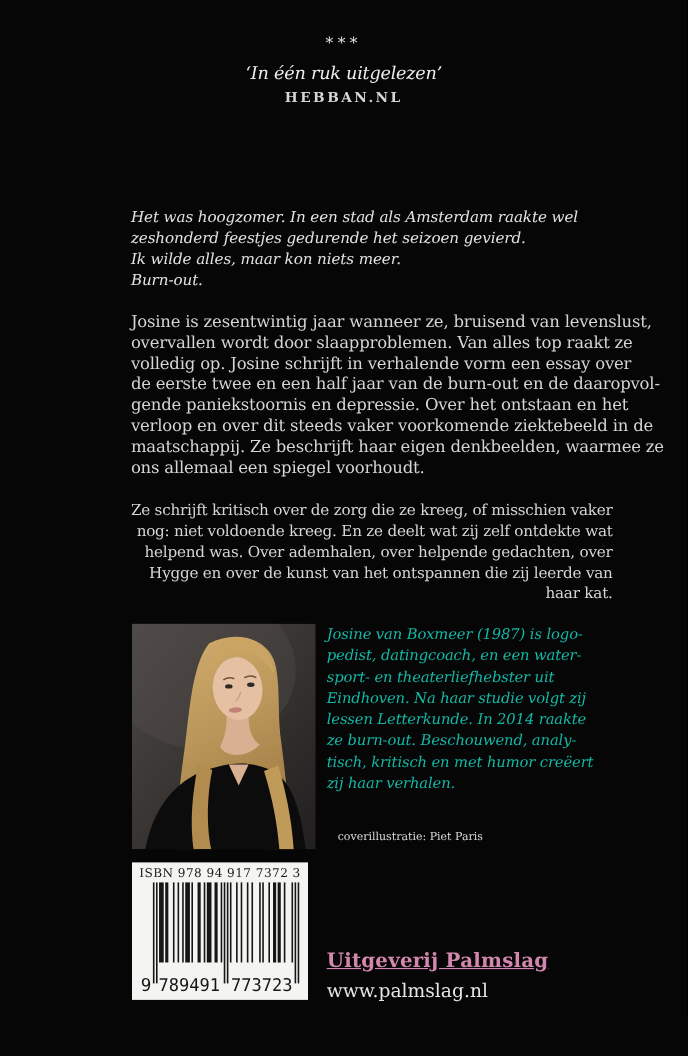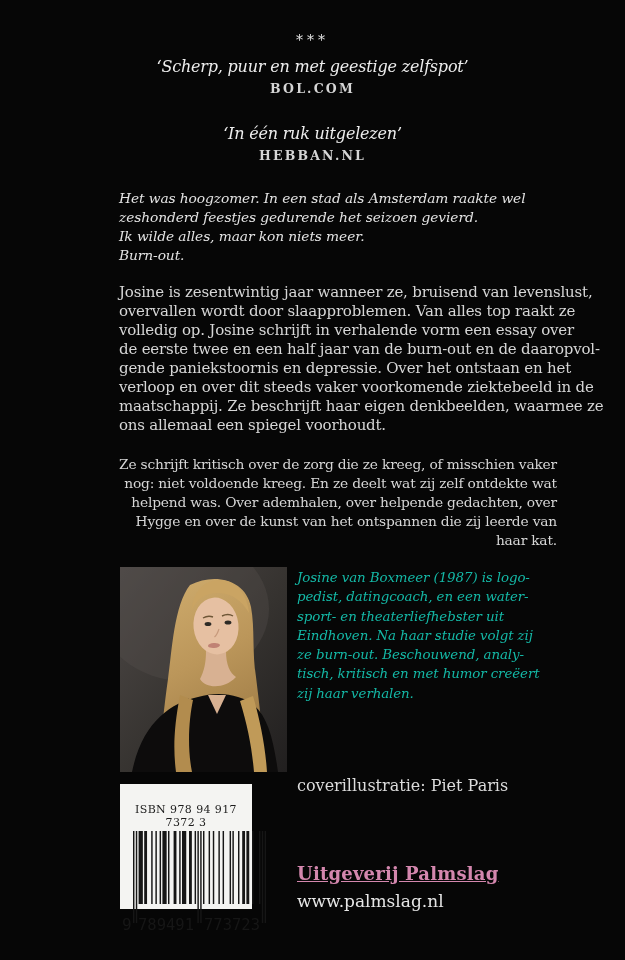--- a/index.html
+++ b/index.html
@@ -80,33 +80,32 @@
     position: absolute;
     left: 297px; top: 568px;
     font-style: italic;
     font-size: 13.4px;
     line-height: 19.3px;
     letter-spacing: -0.1px;
     color: #14b8a6;
   }
   .cover-credit {
     position: absolute;
-    left: 297px; top: 756px;
-    font-size: 16px;
+    left: 307px; top: 756px;
+    font-size: 10px;
     color: #dcdcdc;
-    margin-top: 20px;
   }
   
   .barcode-box {
     position: absolute;
     left: 120px; top: 784px;
-    width: 132px; height: 125px;
+    width: 160px; height: 125px;
     background: #f4f4f2;
     text-align: center;
-    padding-top: 19px;
+    padding-top: 3px;
   }
   .isbn-label {
     font-size: 11px;
     letter-spacing: 0.4px;
     color: #1b1b1b;
     font-family: "DejaVu Serif", serif;
   }
   .barcode-box svg { display: block; margin: 2px auto 0 auto; }
   
   .publisher-name {
@@ -124,24 +123,20 @@
     color: #e6e6e6;
   }
 </style>
 </head>
 <body>
 
 <div class="page">
 
   <div class="accolades">
     <div class="stars">***</div>
-    <div class="quote-block">
-      <div class="quote">‘Scherp, puur en met geestige zelfspot’</div>
-      <div class="quote-source">BOL.COM</div>
-    </div>
     <div class="quote-block">
       <div class="quote">‘In één ruk uitgelezen’</div>
       <div class="quote-source">HEBBAN.NL</div>
     </div>
   </div>
 
   <div class="intro">
       <div class="textline">Het was hoogzomer. In een stad als Amsterdam raakte wel</div>
       <div class="textline">zeshonderd feestjes gedurende het seizoen gevierd.</div>
       <div class="textline">Ik wilde alles, maar kon niets meer.</div>
@@ -208,20 +203,21 @@
     <path d="M120,134 C128,160 132,182 134,205 L147,205 C145,175 139,150 133,129 Z" fill="#c09a58"></path>
 
     <path d="M72,42 C74,18 92,10 107,14 C120,18 128,32 129,46 C122,34 113,27 100,26 C86,25 77,32 72,42 Z" fill="#caa463"></path>
   </svg>
 
   <div class="author-bio">
       <div class="textline">Josine van Boxmeer (1987) is logo-</div>
       <div class="textline">pedist, datingcoach, en een water-</div>
       <div class="textline">sport- en theaterliefhebster uit</div>
       <div class="textline">Eindhoven. Na haar studie volgt zij</div>
+      <div class="textline">lessen Letterkunde. In 2014 raakte</div>
       <div class="textline">ze burn-out. Beschouwend, analy-</div>
       <div class="textline">tisch, kritisch en met humor creëert</div>
       <div class="textline">zij haar verhalen.</div>
     </div>
 
   <div class="cover-credit">coverillustratie: Piet Paris</div>
 
   <div class="barcode-box">
     <div class="isbn-label">ISBN 978 94 917 7372 3</div>
     <svg id="ean-svg" width="148" height="102" viewBox="0 0 148 102" xmlns="http://www.w3.org/2000/svg">

